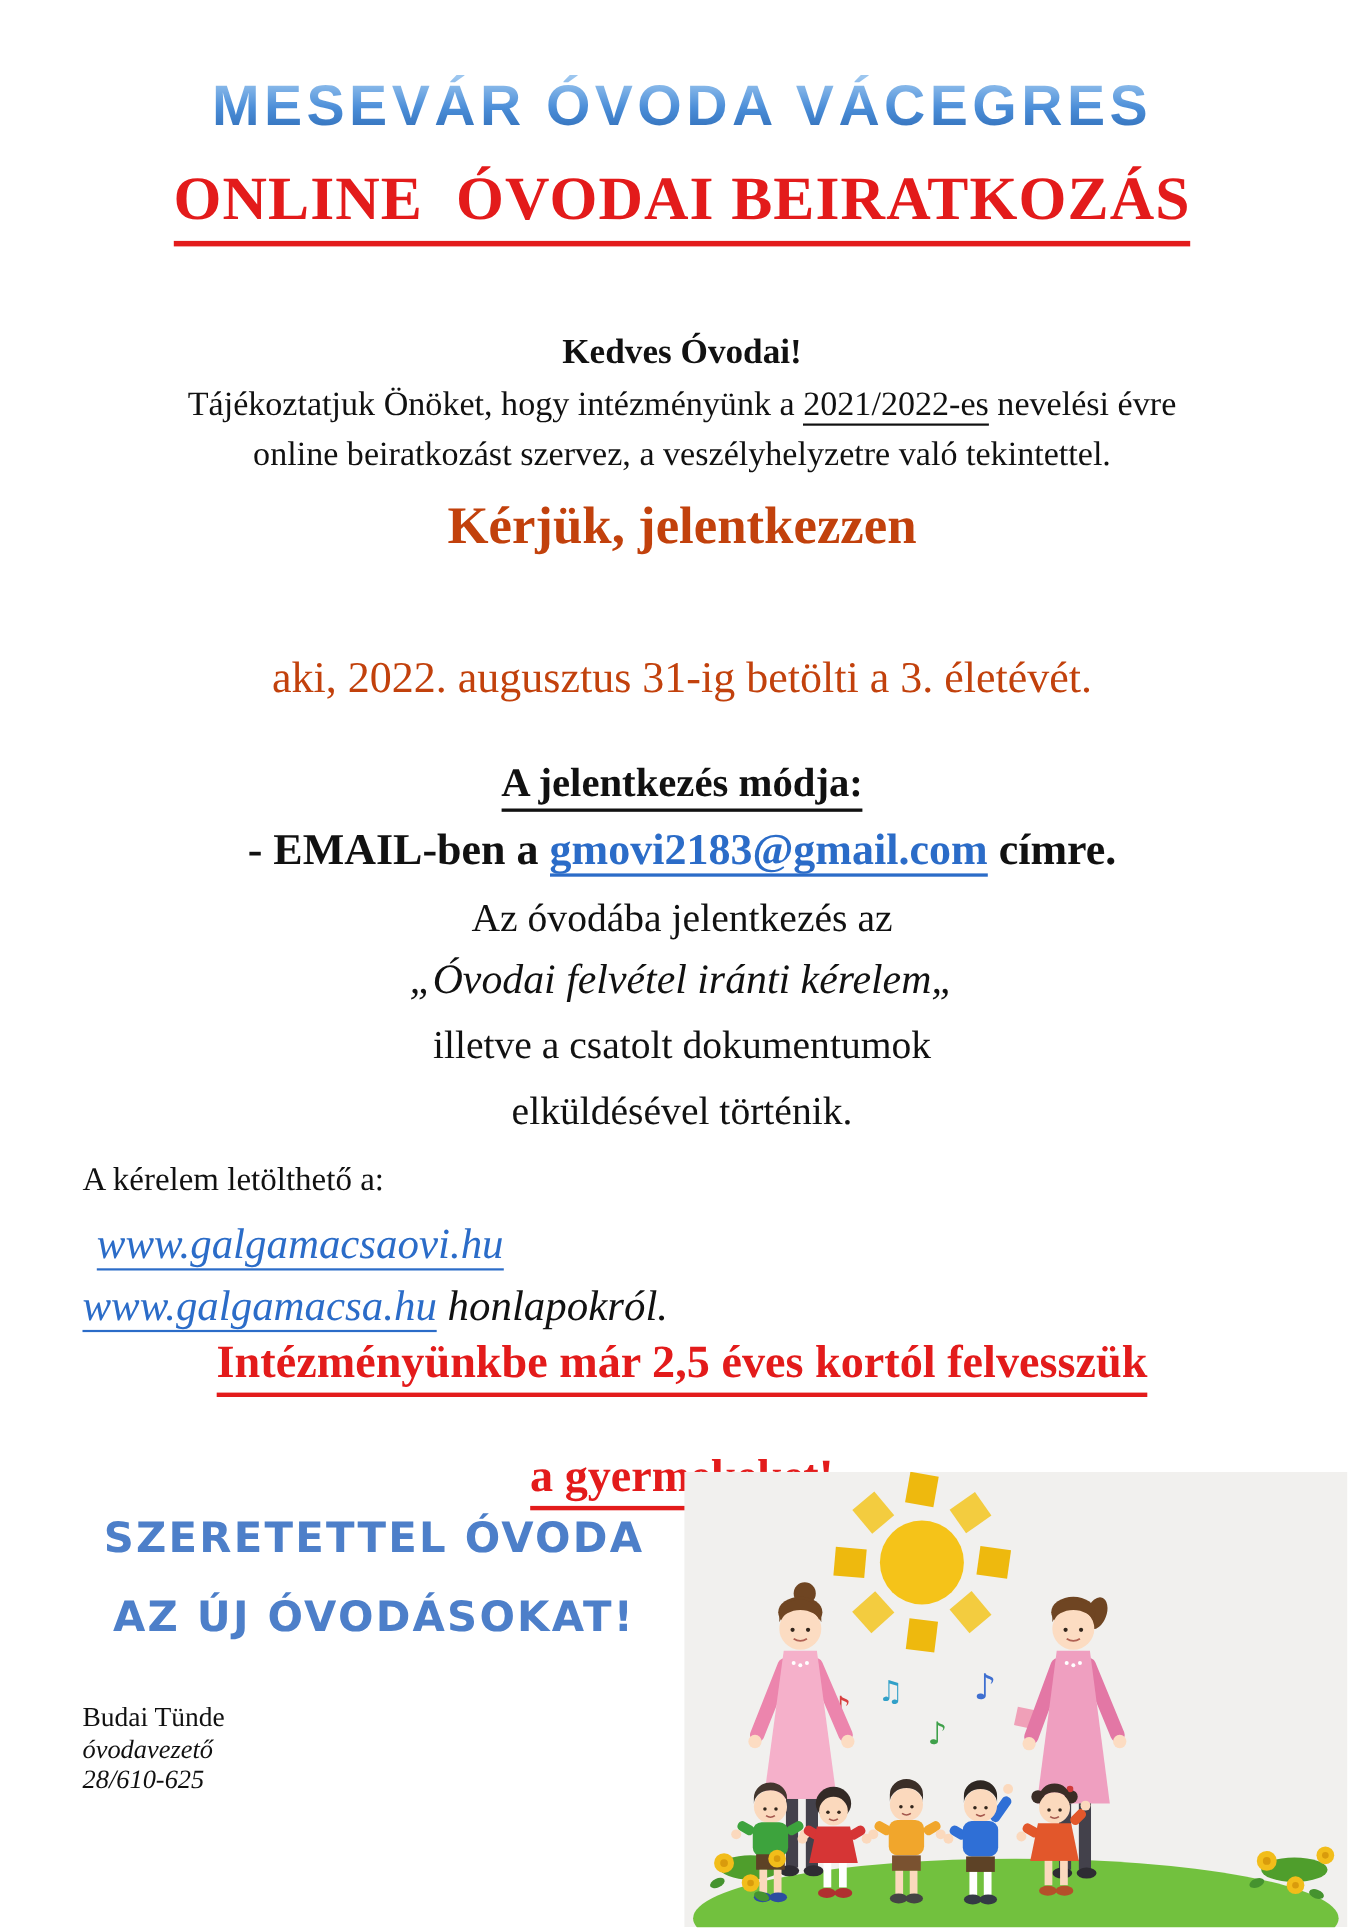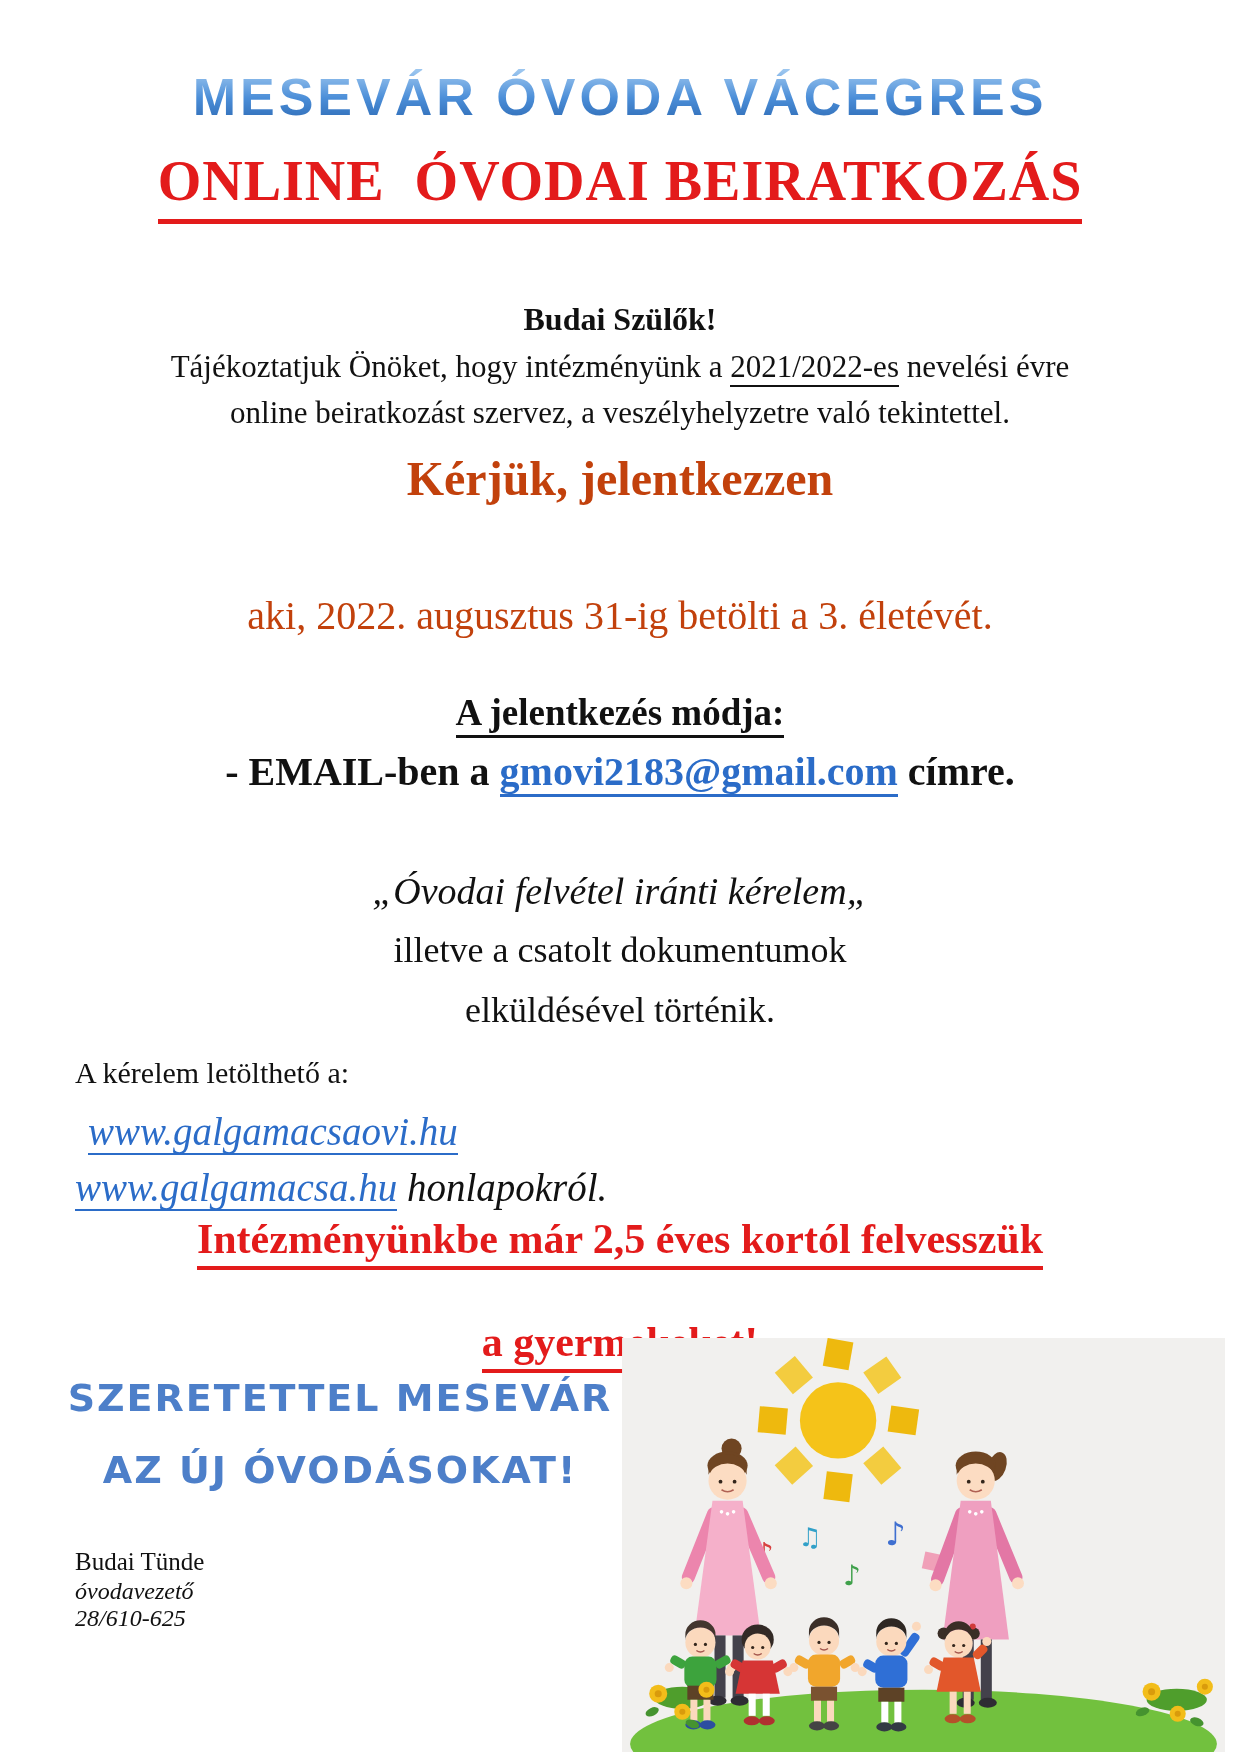--- a/index.html
+++ b/index.html
@@ -59,21 +59,21 @@
 
   <div class="ln" style="top:68px">
     <span class="deco title-deco">MESEVÁR ÓVODA VÁCEGRES</span>
   </div>
 
   <div class="ln" style="top:150px">
     <span class="title-red">ONLINE&nbsp; ÓVODAI BEIRATKOZÁS</span>
   </div>
 
   <div class="ln greeting" style="top:302px">
-    <span>Budai Szülők!</span>
+    <span>Kedves Óvodai!</span>
   </div>
 
   <div class="ln intro" style="top:350px">
     <span>Tájékoztatjuk Önöket, hogy intézményünk a </span><span class="u">2021/2022-es</span><span> nevelési évre</span>
   </div>
   <div class="ln intro" style="top:396px">
     <span>online beiratkozást szervez, a veszélyhelyzetre való tekintettel.</span>
   </div>
 
   <div class="ln blue cta" style="top:452px">
@@ -86,20 +86,23 @@
   </div>
 
   <div class="ln method-h" style="top:692px">
     <span class="mu">A jelentkezés módja:</span>
   </div>
 
   <div class="ln emailline" style="top:750px">
     <span>- EMAIL-ben a </span><a class="lnk bold">gmovi2183@gmail.com</a><span> címre.</span>
   </div>
 
+  <div class="ln body36" style="top:814px">
+    <span>Az óvodába jelentkezés az</span>
+  </div>
   <div class="ln quote" style="top:870px">
     <span>„Óvodai felvétel iránti kérelem„</span>
   </div>
   <div class="ln body36" style="top:930px">
     <span>illetve a csatolt dokumentumok</span>
   </div>
   <div class="ln body36" style="top:990px">
     <span>elküldésével történik.</span>
   </div>
 
@@ -114,21 +117,21 @@
   </div>
 
   <div class="ln notice" style="top:1216px">
     <span class="nu">Intézményünkbe már 2,5 éves kortól felvesszük</span>
   </div>
   <div class="ln notice" style="top:1319px">
     <span class="nu">a gyermekeket!</span>
   </div>
 
   <div class="farewell-wrap" style="top:1376px">
-    <span class="farewell">SZERETETTEL MESEVÁR</span>
+    <span class="farewell">SZERETETTEL ÓVODA</span>
   </div>
   <div class="farewell-wrap" style="top:1448px">
     <span class="farewell">AZ ÚJ ÓVODÁSOKAT!</span>
   </div>
 
   <div class="pos sig-name" style="left:75px;top:1548px">
     <span>Budai Tünde</span>
   </div>
   <div class="pos sig-small" style="left:75px;top:1578px">
     <span>óvodavezető</span>

